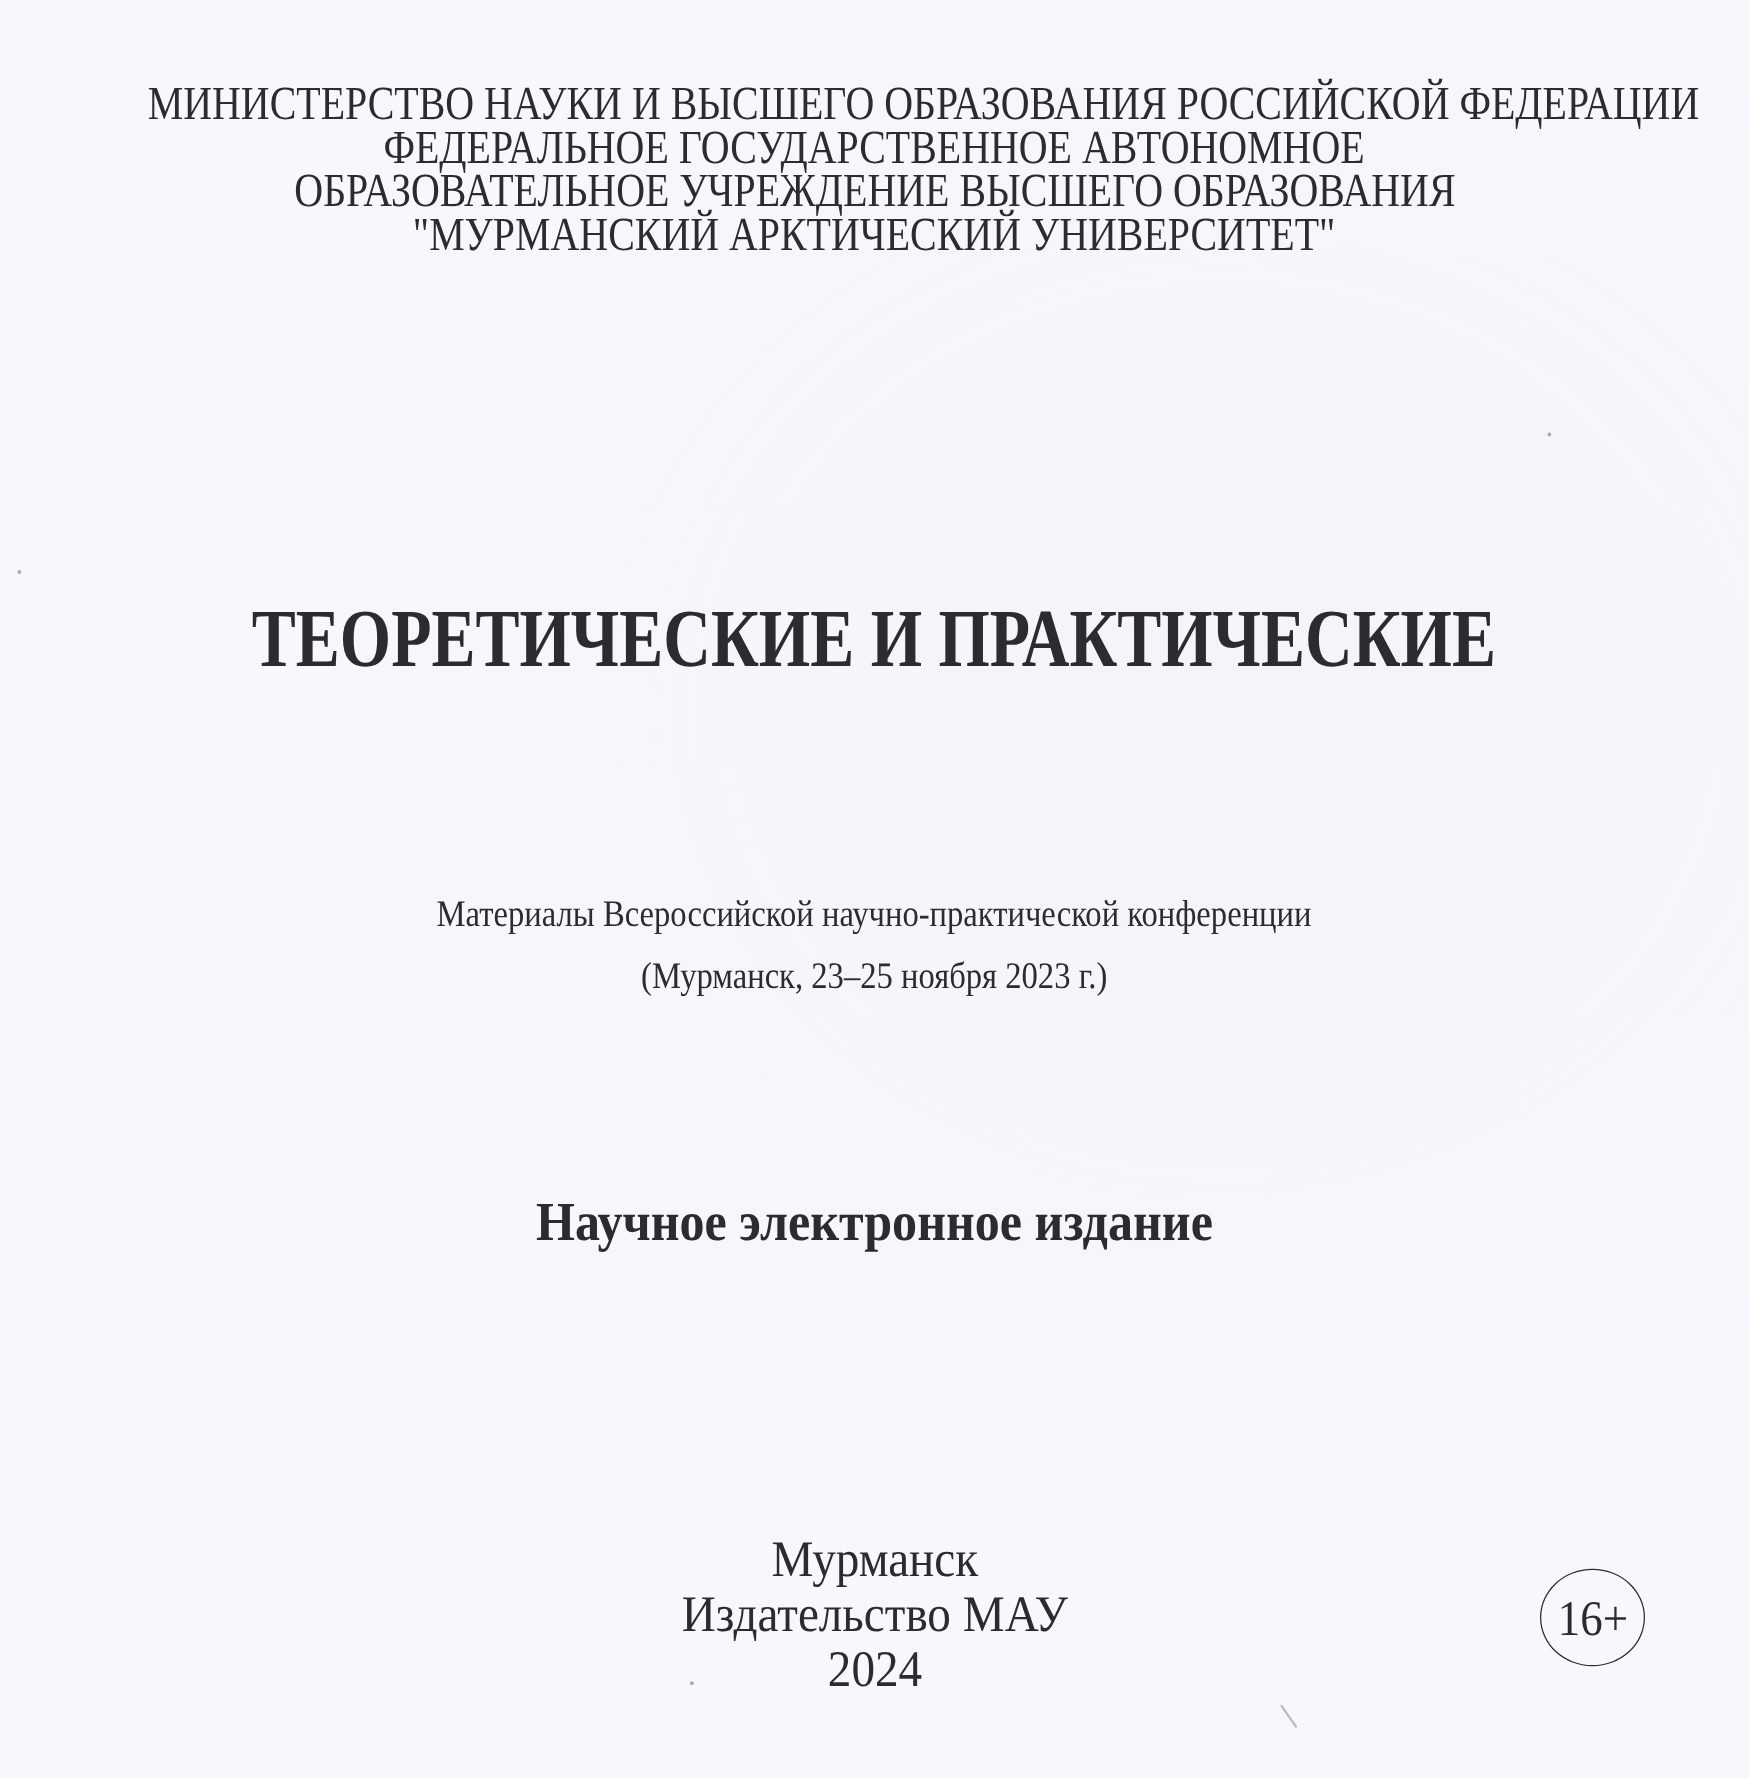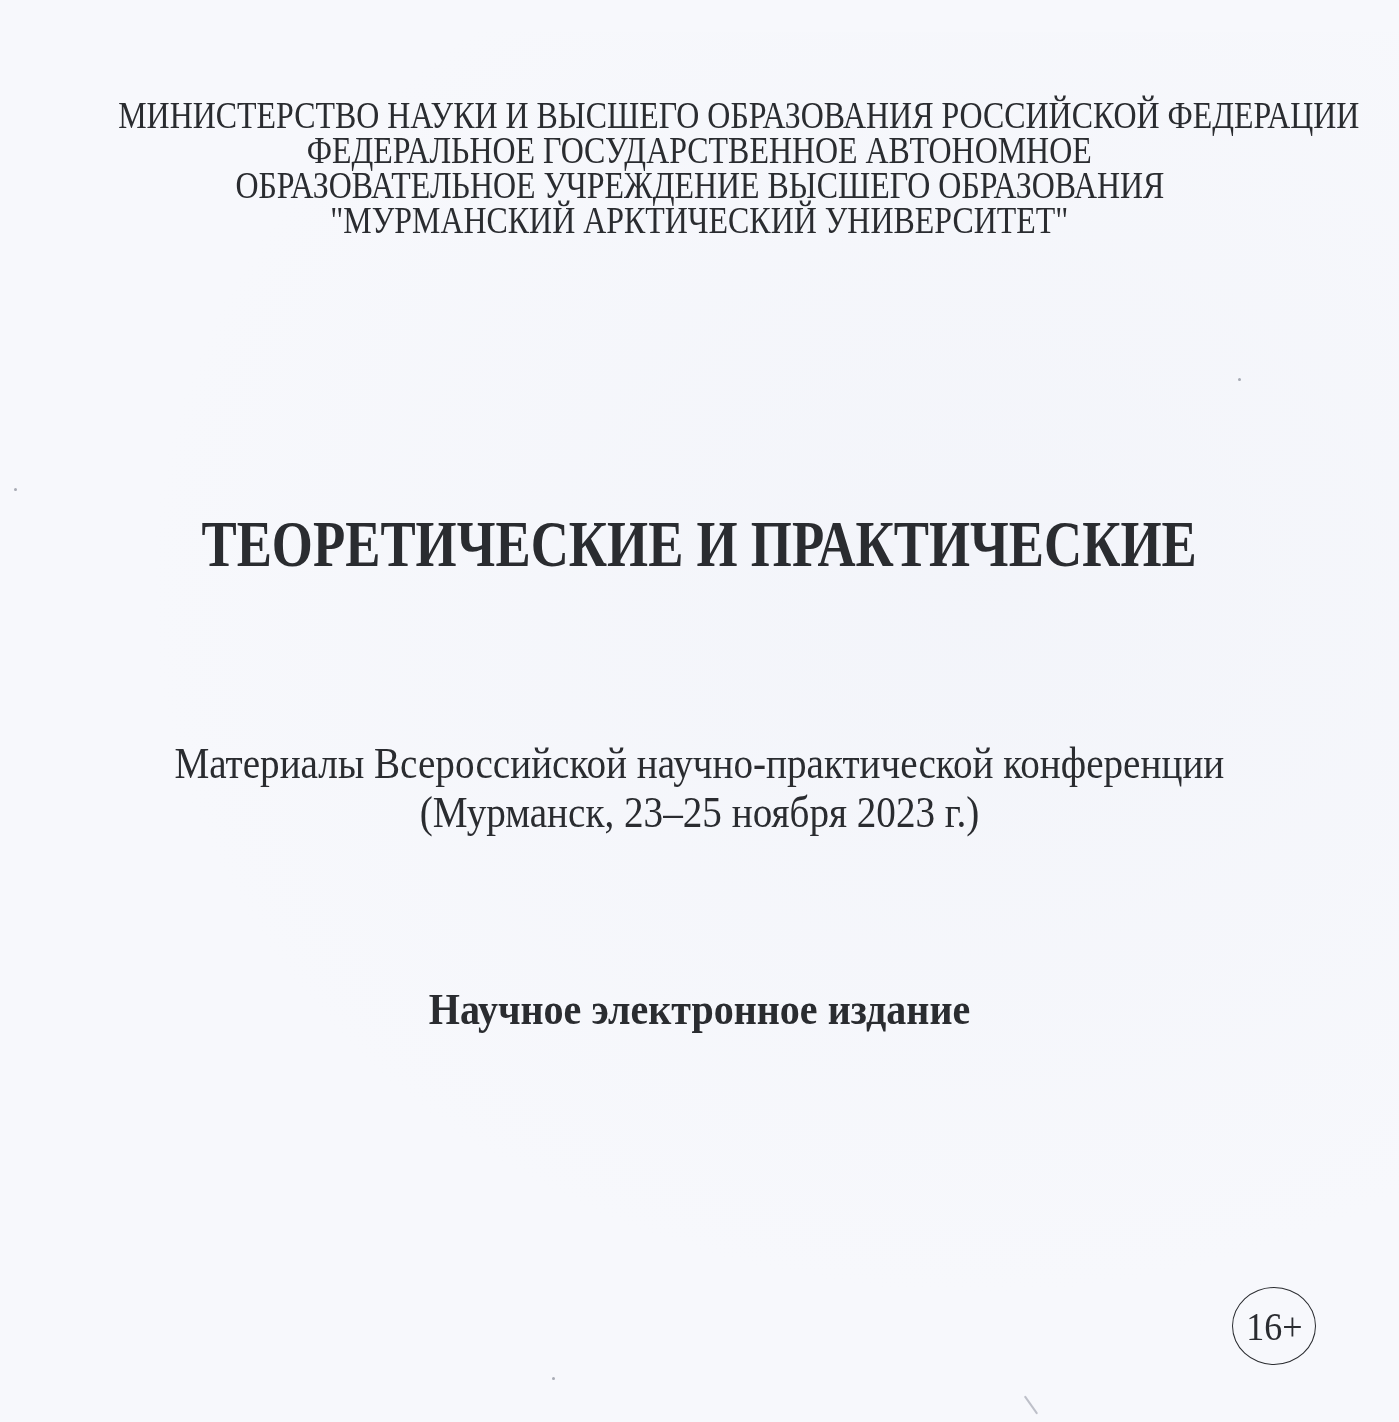--- a/index.html
+++ b/index.html
@@ -14,21 +14,20 @@
       overflow: hidden;
       font-family: "Liberation Serif", "DejaVu Serif", serif;
       color: #2a2c30;
     }
     .page {
       position: absolute;
       inset: 0;
       background:
         radial-gradient(ellipse at 70% 40%, rgba(235,238,246,0.35), rgba(247,248,252,0) 60%),
         #f7f8fc;
-      margin-top: 32px;
     }
     .block {
       position: absolute;
       left: 0;
       width: 1399px;
       text-align: center;
     }
     .line {
       display: block;
       white-space: nowrap;
@@ -53,21 +52,21 @@
       font-size: 66px;
       font-weight: bold;
       line-height: 56px;
       height: 56px;
     }
     .title .line > span { transform: scaleX(0.80); }
 
     
     .subtitle { top: 707px; }
     .subtitle .line {
-      font-size: 45px;
+      font-size: 30px;
       line-height: 49px;
       height: 49px;
     }
     .subtitle .line > span { transform: scaleX(0.87); }
 
     
     .edition { top: 954px; }
     .edition .line {
       font-size: 44px;
       line-height: 48px;
@@ -144,20 +143,25 @@
 
   <div class="block subtitle">
     <div class="line"><span>Материалы Всероссийской научно-практической конференции</span></div>
     <div class="line"><span>(Мурманск, 23–25 ноября 2023 г.)</span></div>
   </div>
 
   <div class="block edition">
     <div class="line"><span>Научное электронное издание</span></div>
   </div>
 
+  <div class="block imprint">
+    <div class="line"><span>Мурманск</span></div>
+    <div class="line"><span>Издательство МАУ</span></div>
+    <div class="line"><span>2024</span></div>
+  </div>
 
   <div class="age-badge">
     <span>16+</span>
   </div>
 
   <div class="scratch"></div>
   <div class="speck" style="left:14px;top:456px;"></div>
   <div class="speck" style="left:1238px;top:346px;"></div>
   <div class="speck" style="left:552px;top:1345px;"></div>
 </div>

